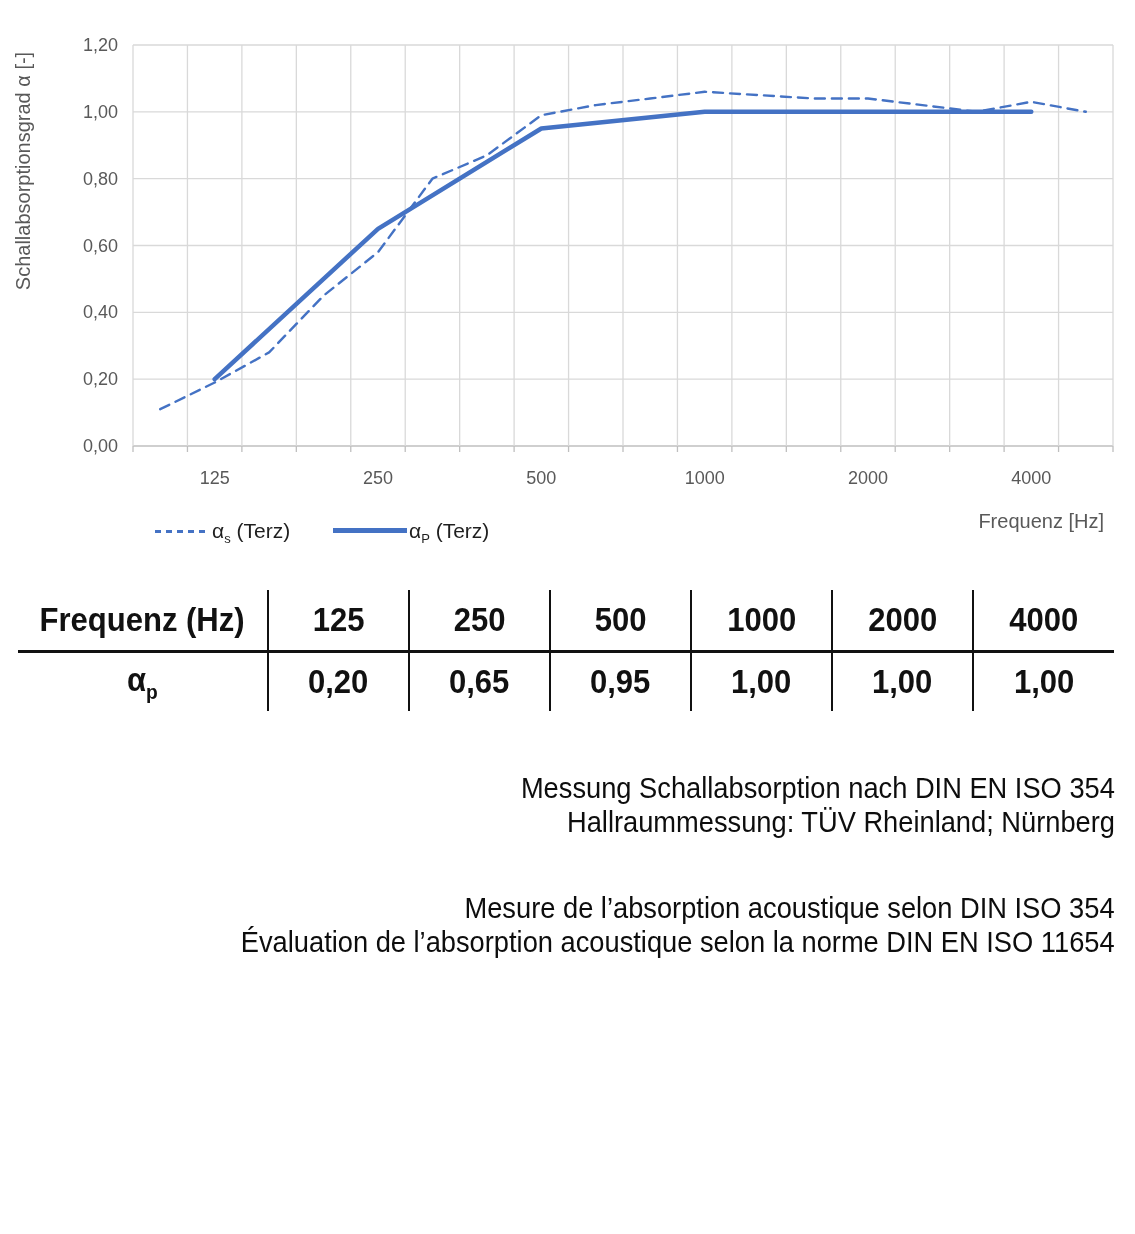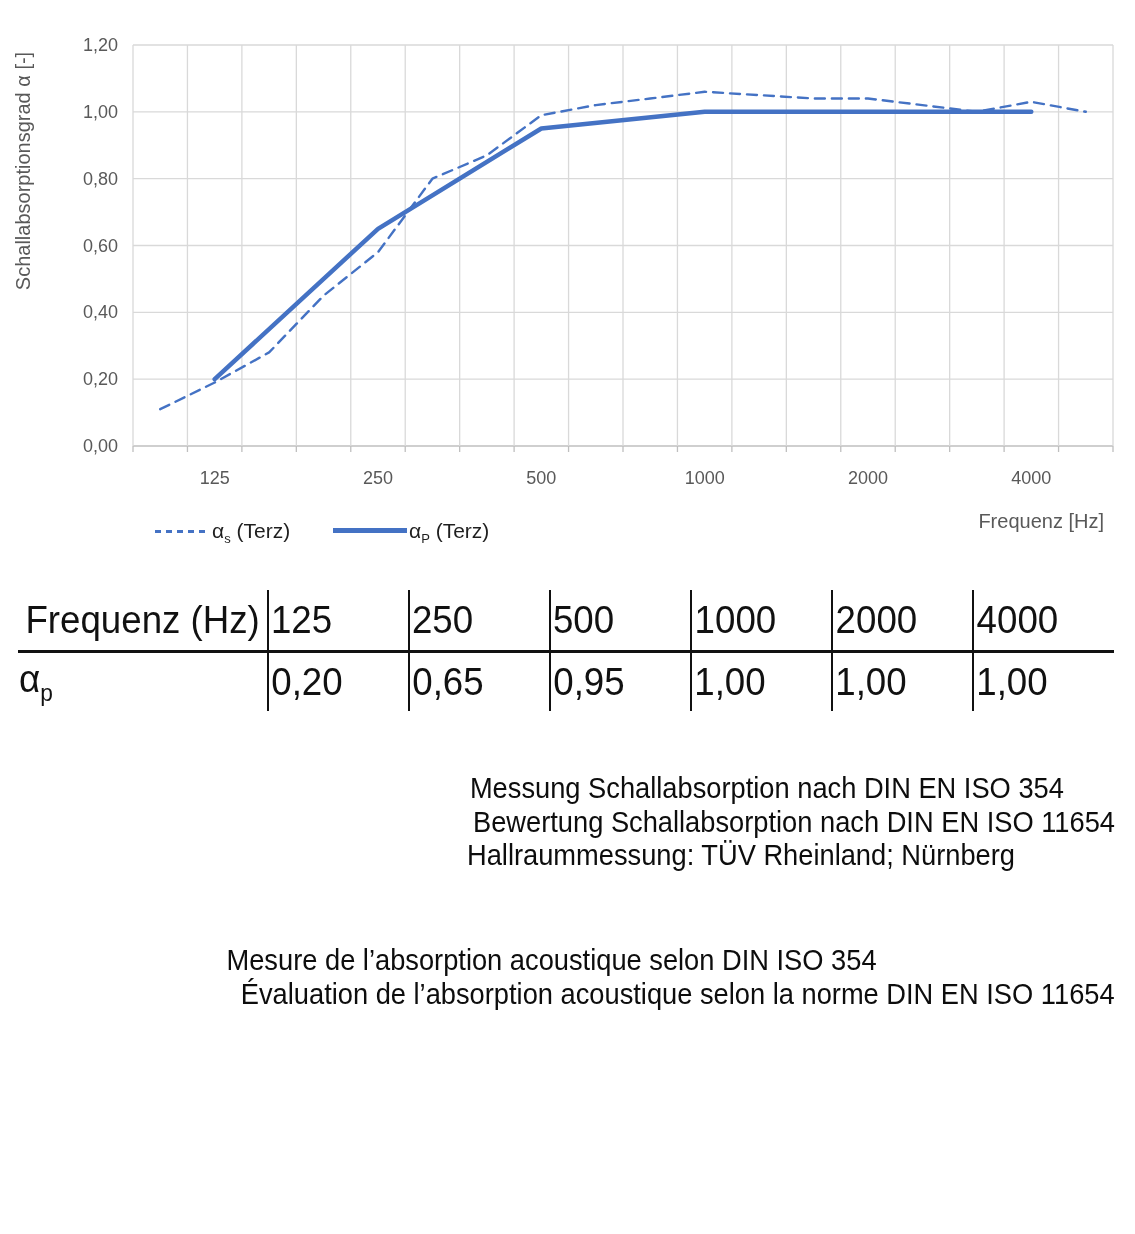--- a/index.html
+++ b/index.html
@@ -18,34 +18,34 @@
   #terz-label   { left:212px; }
   #oktav-sample { left:333px; top:528px; width:74px; height:5px; }
   #oktav-label  { left:409px; }
 
   
   .abs-table {
     position:absolute; left:18px; top:590px;
     border-collapse:collapse; table-layout:fixed;
   }
   .abs-table th, .abs-table td {
-    font-weight:normal; text-align:left; vertical-align:middle;
-    font-size:39px; color:#111; padding:0;
+    font-weight:bold; text-align:center; vertical-align:middle;
+    font-size:33px; color:#111; padding:0;
   }
   .abs-table thead th { height:60px; border-bottom:3px solid #111; }
   .abs-table tbody th, .abs-table tbody td { height:58px; }
   .abs-table .vline { border-left:2px solid #111; }
   .cond { display:inline-block; transform:scaleX(0.94); transform-origin:50% 50%; white-space:nowrap; }
   .abs-table sub { font-size:0.62em; }
 
   
-  .note { position:absolute; right:20px; text-align:left; font-size:29px; line-height:33.5px; color:#0d0d0d; }
+  .note { position:absolute; right:20px; text-align:right; font-size:29px; line-height:33.5px; color:#0d0d0d; }
   .note .line .cond { transform-origin:100% 50%; }
   #note-german  { top:772px; }
-  #note-french  { top:944px; }
+  #note-french  { top:892px; }
   #note-english { top:1100px; }
 </style>
 </head>
 <body>
 
 <div class="canvas">
 
   <svg id="chart-svg" width="1135" height="560">
       <line x1="133" y1="446" x2="1113" y2="446" stroke="#bfbfbf" stroke-width="1.3"></line>
       <text x="118" y="452" text-anchor="end" fill="#595959" font-size="18">0,00</text>
@@ -147,21 +147,20 @@
         <td class="vline"><span class="cond">0,95</span></td>
         <td class="vline"><span class="cond">1,00</span></td>
         <td class="vline"><span class="cond">1,00</span></td>
         <td class="vline"><span class="cond">1,00</span></td>
       </tr>
     </tbody>
   </table>
 
   <div id="note-german" class="note">
     <div class="line"><span class="cond">Messung Schallabsorption nach DIN EN ISO 354</span></div>
-    <div class="line"><span class="cond">Bewertung Schallabsorption nach DIN EN ISO 11654</span></div>
     <div class="line"><span class="cond">Hallraummessung: TÜV Rheinland; Nürnberg</span></div>
   </div>
   <div id="note-french" class="note">
     <div class="line"><span class="cond">Mesure de l’absorption acoustique selon DIN ISO 354</span></div>
     <div class="line"><span class="cond">Évaluation de l’absorption acoustique selon la norme DIN EN ISO 11654</span></div>
   </div>
   <div id="note-english" class="note">
   </div>
 
 </div>

